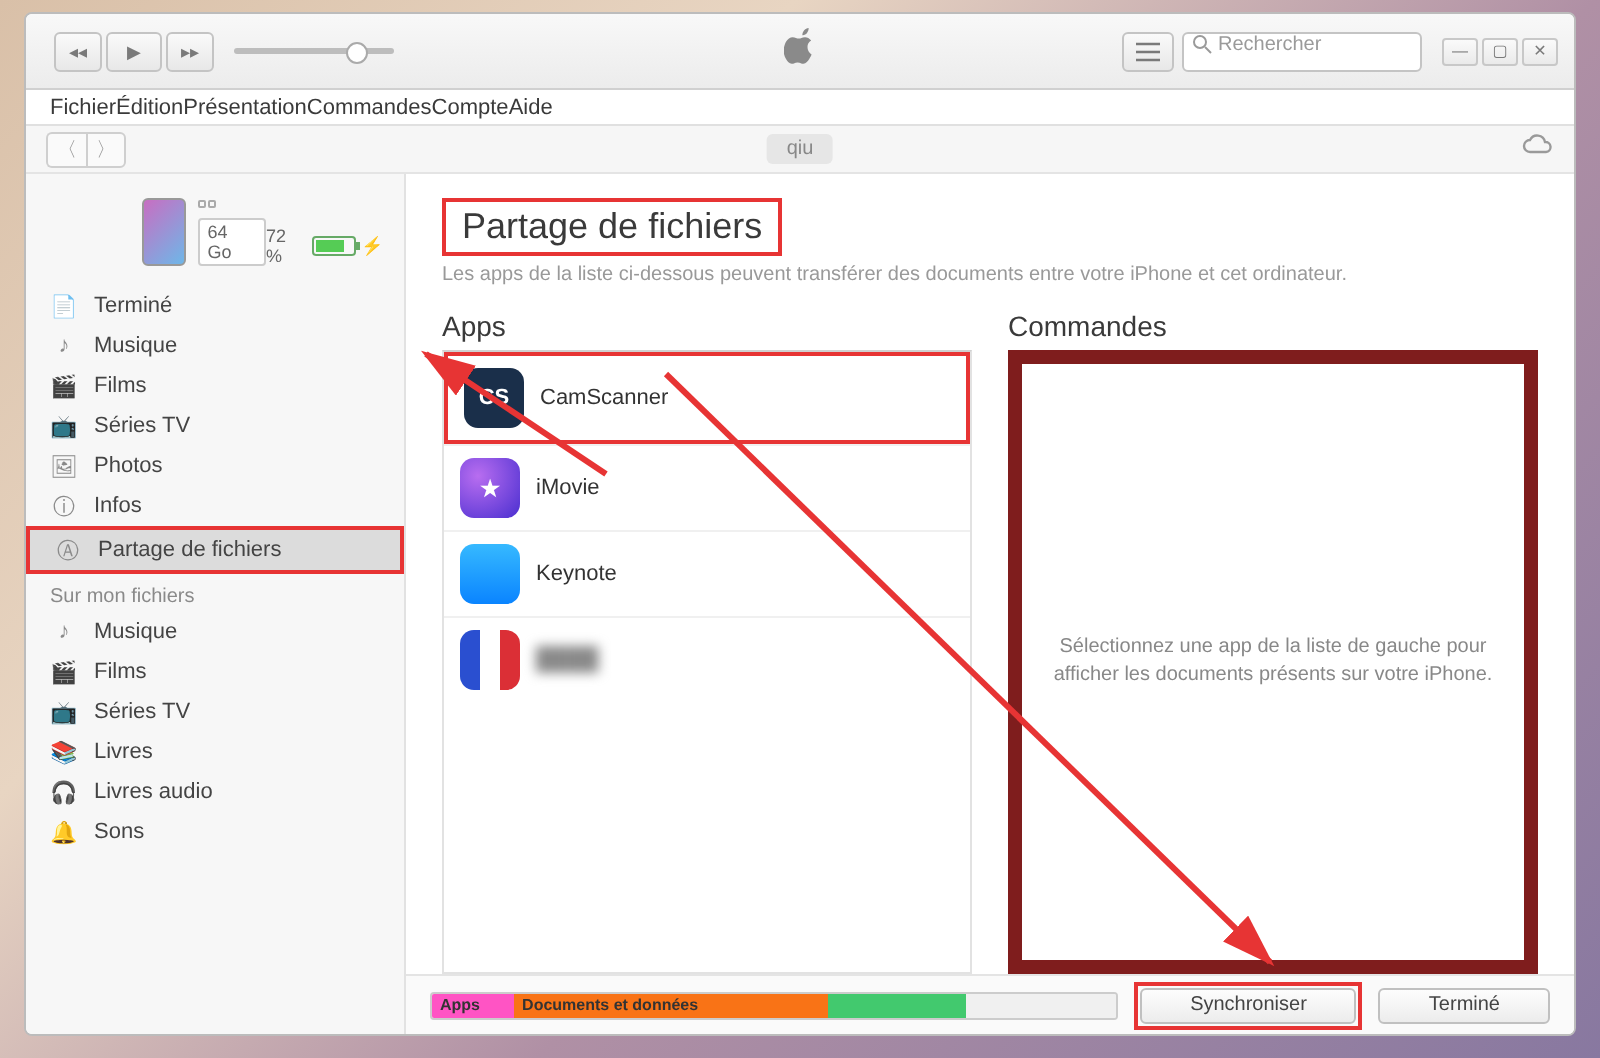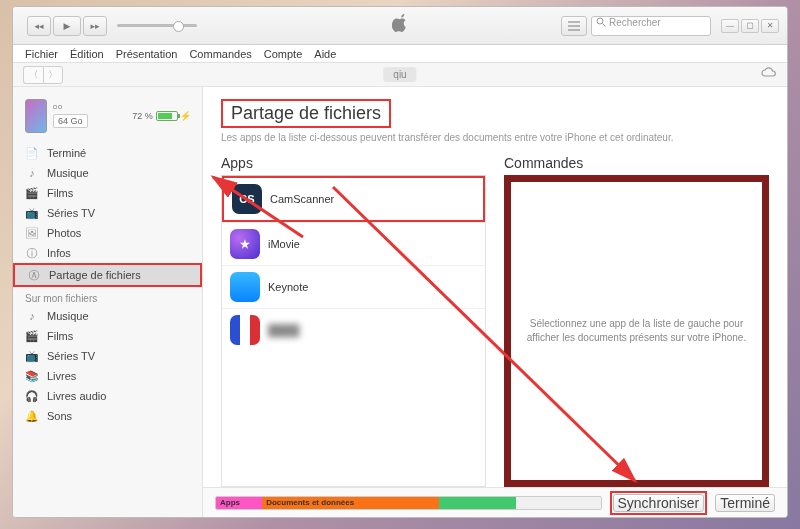--- a/index.html
+++ b/index.html
@@ -14,38 +14,38 @@
   .vol-slider::after { content:""; position:absolute; left:70%; top:-3px; width:9px; height:9px; background:#fff; border:1px solid #aaa; border-radius:50%; }
   .apple-logo { position: absolute; left: 50%; transform: translateX(-50%); font-size: 18px; color: #8a8a8a; }
   .right-tools { margin-left: auto; display: flex; align-items: center; gap: 4px; }
   .pill { height: 20px; border: 1px solid #c4c4c4; background: linear-gradient(#fafafa,#e8e8e8); border-radius: 3px; display: flex; align-items: center; justify-content: center; padding: 0 6px; color: #7a7a7a; font-size: 10px; }
   .search { width: 120px; height: 20px; border: 1px solid #c4c4c4; border-radius: 3px; display: flex; align-items: flex-start; padding: 0 4px; color: #9a9a9a; font-size: 10px; background: #fff; }
   .search svg { margin-right: 3px; }
   .win-ctrl { display: flex; gap: 2px; margin-left: 6px; }
   .wcbtn { width: 18px; height: 14px; border: 1px solid #c8c8c8; background: linear-gradient(#fafafa,#eaeaea); border-radius: 2px; font-size: 8px; display:flex; align-items:center; justify-content:center; color:#7a7a7a; }
   
   
-  .menubar { height: 18px; background: #fff; border-bottom: 1px solid #e0e0e0; display: flex; align-items: center; padding: 0 12px; gap: 12px; font-size: 11px; color: #3a3a3a; }
+  .menubar { height: 18px; background: #fff; border-bottom: 1px solid #e0e0e0; display: flex; align-items: center; padding: 0 12px; gap: 0; font-size: 11px; color: #3a3a3a; }
   .menubar span { cursor: default; }
   
   
   .devbar { height: 24px; background: #f6f6f6; border-bottom: 1px solid #e4e4e4; display: flex; align-items: center; padding: 0 10px; position: relative; }
   .nav-btns { display: flex; }
   .nbtn { width: 20px; height: 18px; border: 1px solid #cfcfcf; background: #fafafa; color:#999; font-size: 10px; display:flex; align-items:center; justify-content:center; }
   .nbtn:first-child { border-radius: 3px 0 0 3px; border-right: none; }
   .nbtn:last-child { border-radius: 0 3px 3px 0; }
   .dev-tab { position: absolute; left: 50%; transform: translateX(-50%); padding: 2px 10px; background: #e6e6e6; border-radius: 3px; font-size: 10px; color: #888; }
   .cloud-icon { margin-left: auto; color: #9a9a9a; font-size: 12px; }
   
   
   .body { flex: 1; display: flex; overflow: hidden; }
   
   
   .sidebar { width: 190px; background: #f7f7f7; border-right: 1px solid #e2e2e2; padding: 8px 0; font-size: 11px; color: #444; overflow: hidden; }
-  .device-row { display: flex; align-items: center; padding: 4px 10px 10px 12px; }
+  .device-row { display: flex; align-items: flex-end; padding: 4px 10px 10px 12px; margin-left: 46px; }
   .iphone { width: 22px; height: 34px; background: linear-gradient(135deg,#c86ec2,#6eb7e8); border-radius: 3px; border: 1px solid #999; margin-right: 6px; }
   .cap { font-size: 9px; color: #666; background:#fff; border:1px solid #ccc; border-radius:2px; padding:1px 4px; display:inline-block; }
   .bat-row { margin-left: auto; font-size: 9px; color: #666; display: flex; align-items: center; gap: 3px; }
   .bat { width: 22px; height: 10px; border: 1px solid #6a6; border-radius: 2px; position: relative; }
   .bat::after { content:""; position:absolute; left:1px; top:1px; bottom:1px; width:72%; background:#5c5; }
   .bat::before { content:""; position:absolute; right:-3px; top:2px; width:2px; height:4px; background:#6a6; }
   .sb-head { font-size: 10px; color: #8a8a8a; padding: 6px 12px 2px; }
   .sb-item { display: flex; align-items: center; padding: 3px 12px; gap: 8px; cursor: default; }
   .sb-item.selected { background: #dcdcdc; }
   .sb-ico { width: 14px; height: 14px; display:flex; align-items:center; justify-content:center; font-size:11px; color:#8a8a8a; }
@@ -74,21 +74,21 @@
   .doc-area { border: 7px solid #7f1d1d; flex: 1; display:flex; align-items:center; justify-content:center; text-align:center; padding: 14px; color:#888; font-size:10px; line-height:1.4; }
   
   
   .footer { height: 30px; border-top: 1px solid #e4e4e4; background: #fafafa; display:flex; align-items:center; padding: 0 12px; gap: 8px; }
   .storage-bar { flex: 1; height: 14px; border: 1px solid #ccc; border-radius: 2px; display:flex; overflow:hidden; font-size:8px; color:#333; align-items:center; }
   .seg { height:100%; display:flex; align-items:center; padding:0 4px; white-space:nowrap; }
   .seg1 { background:#ff54c4; width:12%; font-weight:bold; }
   .seg2 { background:#f97316; width:46%; font-weight:bold; }
   .seg3 { background:#42c96e; width:20%; }
   .seg4 { background:#f0f0f0; flex:1; }
-  .fbtn { height: 18px; padding: 0 4px; border: 1px solid #c0c0c0; background: linear-gradient(#fdfdfd,#ececec); border-radius: 3px; font-size: 14px; color: #444; display:flex; align-items:center; }
+  .fbtn { height: 18px; padding: 0 24px; border: 1px solid #c0c0c0; background: linear-gradient(#fdfdfd,#ececec); border-radius: 3px; font-size: 10px; color: #444; display:flex; align-items:center; }
   .arrow-svg { position:absolute; top:0; left:0; pointer-events:none; }
 </style>
 </head>
 <body>
 
 <div class="window">
 
   <div class="toolbar">
     <div class="play-group">
       <div class="tbtn">◂◂</div>

